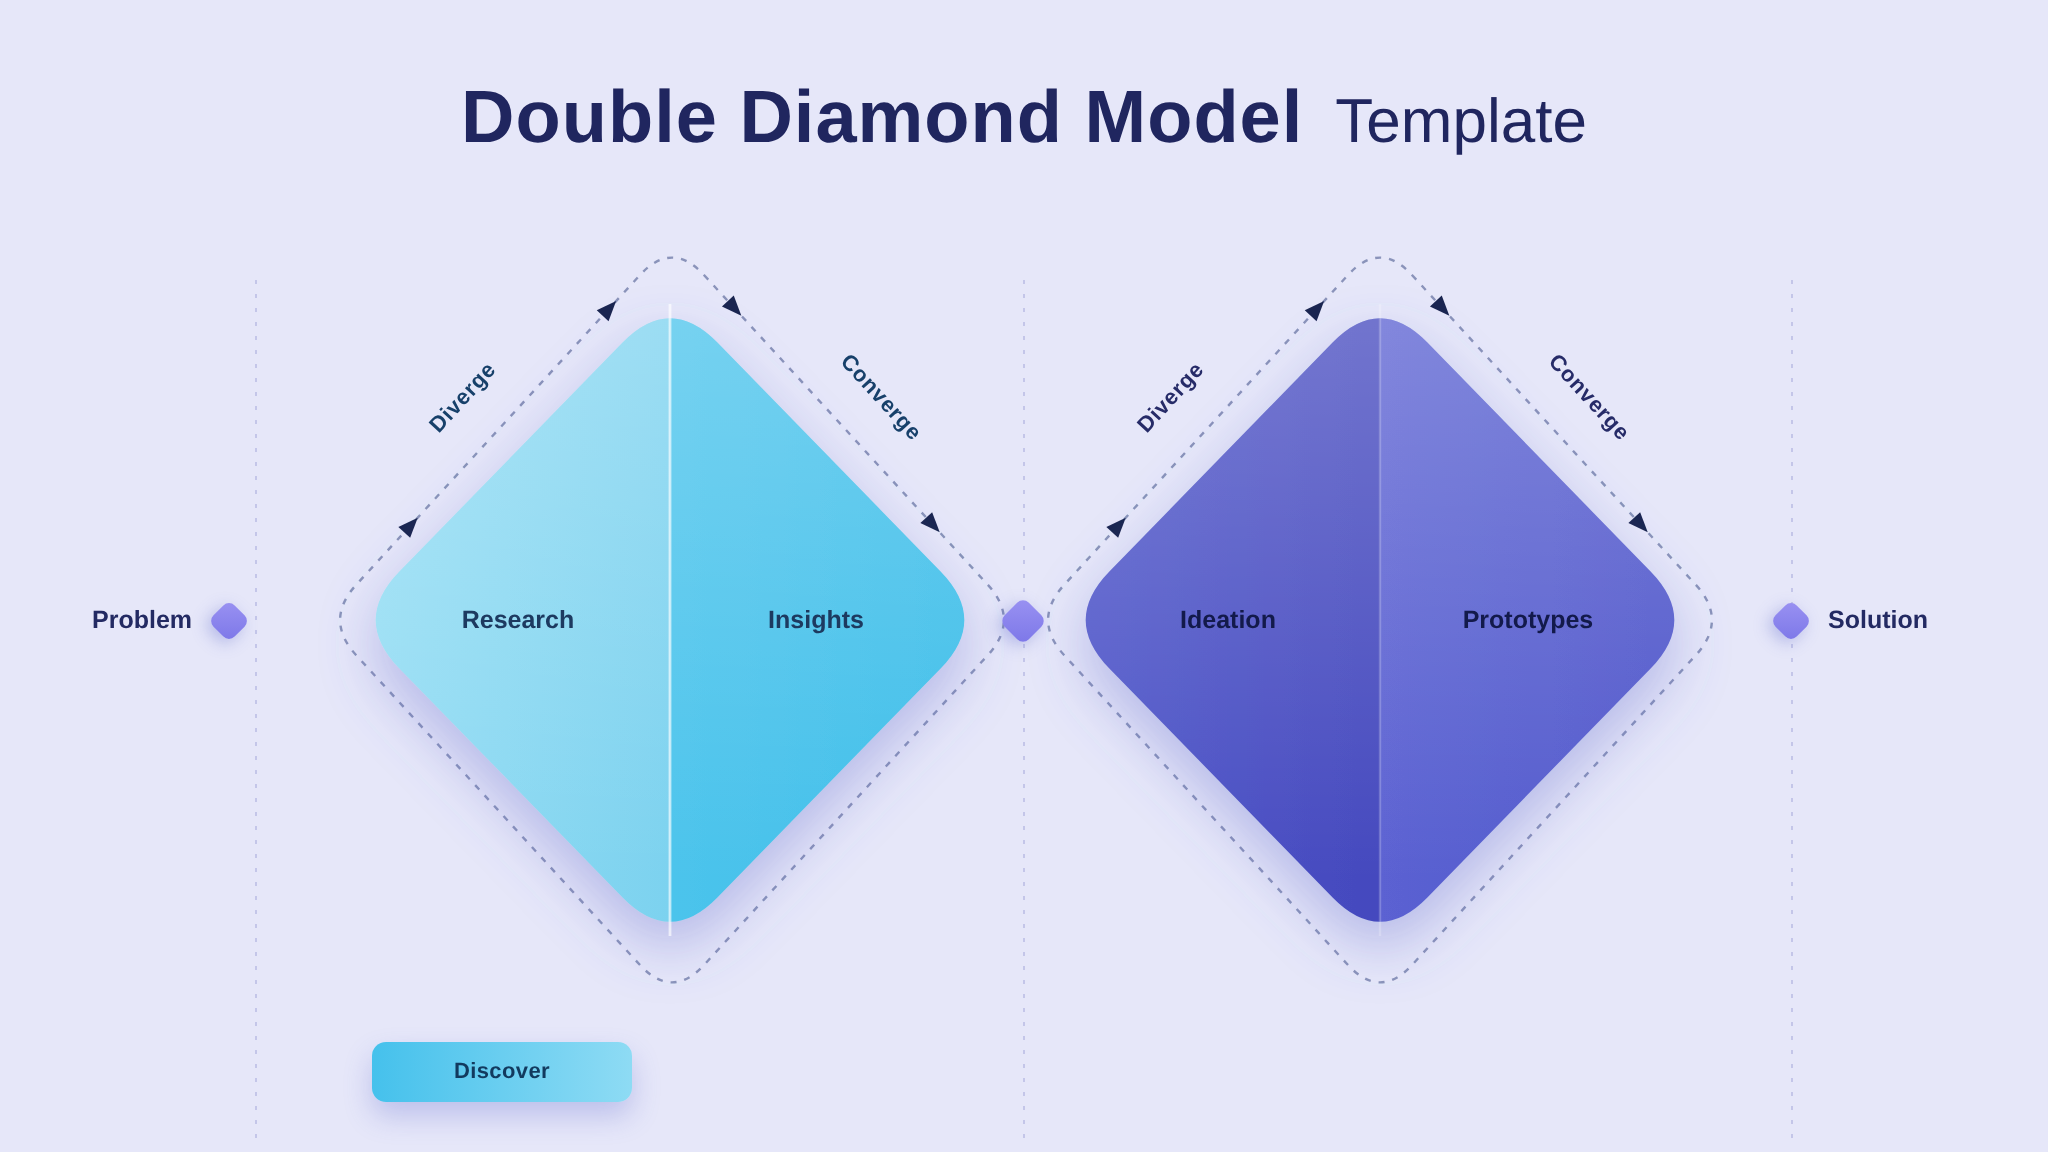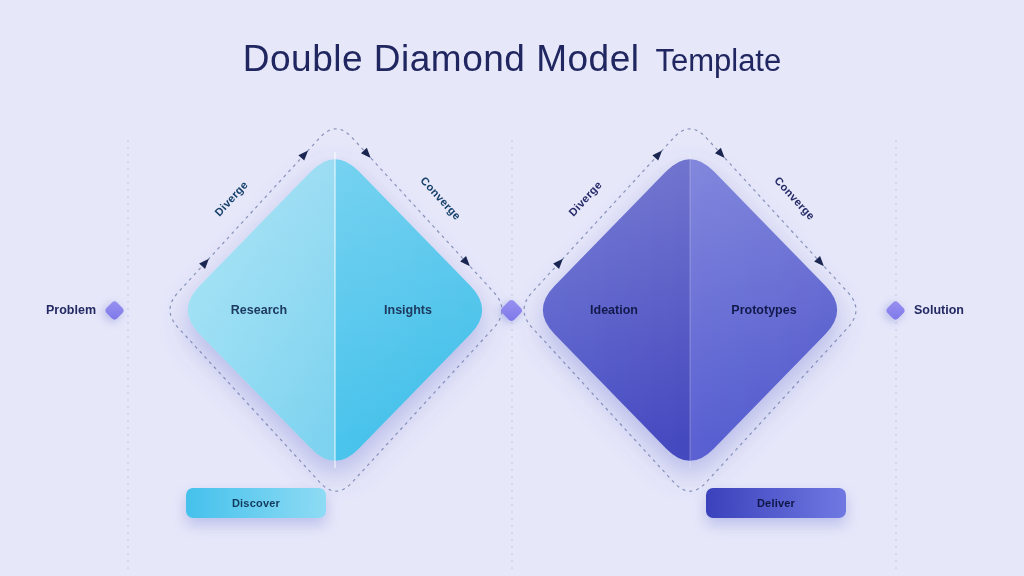--- a/index.html
+++ b/index.html
@@ -3,21 +3,21 @@
 <meta charset="utf-8">
 <style>
   html,body { margin:0; padding:0; background:#d8daf0; }
   .stage {
     position:relative; width:1024px; height:576px; overflow:hidden;
     background:#e6e7f9;
     font-family:"Liberation Sans", sans-serif;
   }
   
   .title { position:absolute; top:38px; left:0; width:100%; text-align:center; color:#20265f; }
-  .title .main  { font-size:37px; font-weight:400; letter-spacing:0.5px; }
+  .title .main  { font-size:37px; font-weight:700; letter-spacing:0.5px; }
   .title .suffix{ font-size:31px; font-weight:500; margin-left:16px; }
 
   
   svg.diagram { position:absolute; left:0; top:0; }
   .edge-label-cyan   { font-size:11px; font-weight:700; fill:#17406a; letter-spacing:0.4px; }
   .edge-label-indigo { font-size:11px; font-weight:700; fill:#262b68; letter-spacing:0.4px; }
   .half-label-cyan   { font-size:12.5px; font-weight:700; fill:#1d3a60; }
   .half-label-indigo { font-size:12.5px; font-weight:700; fill:#131a4b; }
 
   
@@ -25,21 +25,21 @@
   .endpoint-label { font-size:12.5px; font-weight:700; color:#232a63; }
   .diamond-icon {
     width:15px; height:15px; border-radius:4px; transform:rotate(45deg);
     background:linear-gradient(135deg,#9a92f2,#7c77e8);
     box-shadow:0 3px 8px rgba(90,99,200,0.35);
   }
   .diamond-icon.mid { width:17px; height:17px; }
 
   
   .pill {
-    position:absolute; top:488px; width:140px; height:30px; border-radius:7px;
+    position:absolute; top:521px; width:130px; height:30px; border-radius:7px;
     display:flex; align-items:center; justify-content:center;
     font-size:11px; font-weight:700; letter-spacing:0.2px;
     box-shadow:0 7px 14px rgba(83,92,202,0.28);
     cursor:default;
     text-align:center;
   }
   .pill-cyan-1 { left:186px; background:linear-gradient(90deg,#45c1ec,#8edbf4); color:#123a5e; }
   .pill-cyan-2 { left:352px; background:linear-gradient(90deg,#52c8ee,#9be0f6); color:#123a5e; }
   .pill-indigo-1 { left:540px; background:linear-gradient(90deg,#2f35b0,#5e66d8); color:#0e1547; }
   .pill-indigo-2 { left:706px; background:linear-gradient(90deg,#3a41bb,#7079e2); color:#0e1547; }
@@ -123,15 +123,14 @@
   </div>
 
   <span class="diamond-icon mid" style="position:absolute; left:503px; top:302px;"></span>
 
   <div class="endpoint" style="left:888px; top:301px;">
     <span class="diamond-icon"></span>
     <span class="endpoint-label">Solution</span>
   </div>
 
   <div class="pill pill-cyan-1">Discover</div>
-  <div class="pill pill-indigo-2">Deliver</div>
 
 </div>
 
 </body></html>

